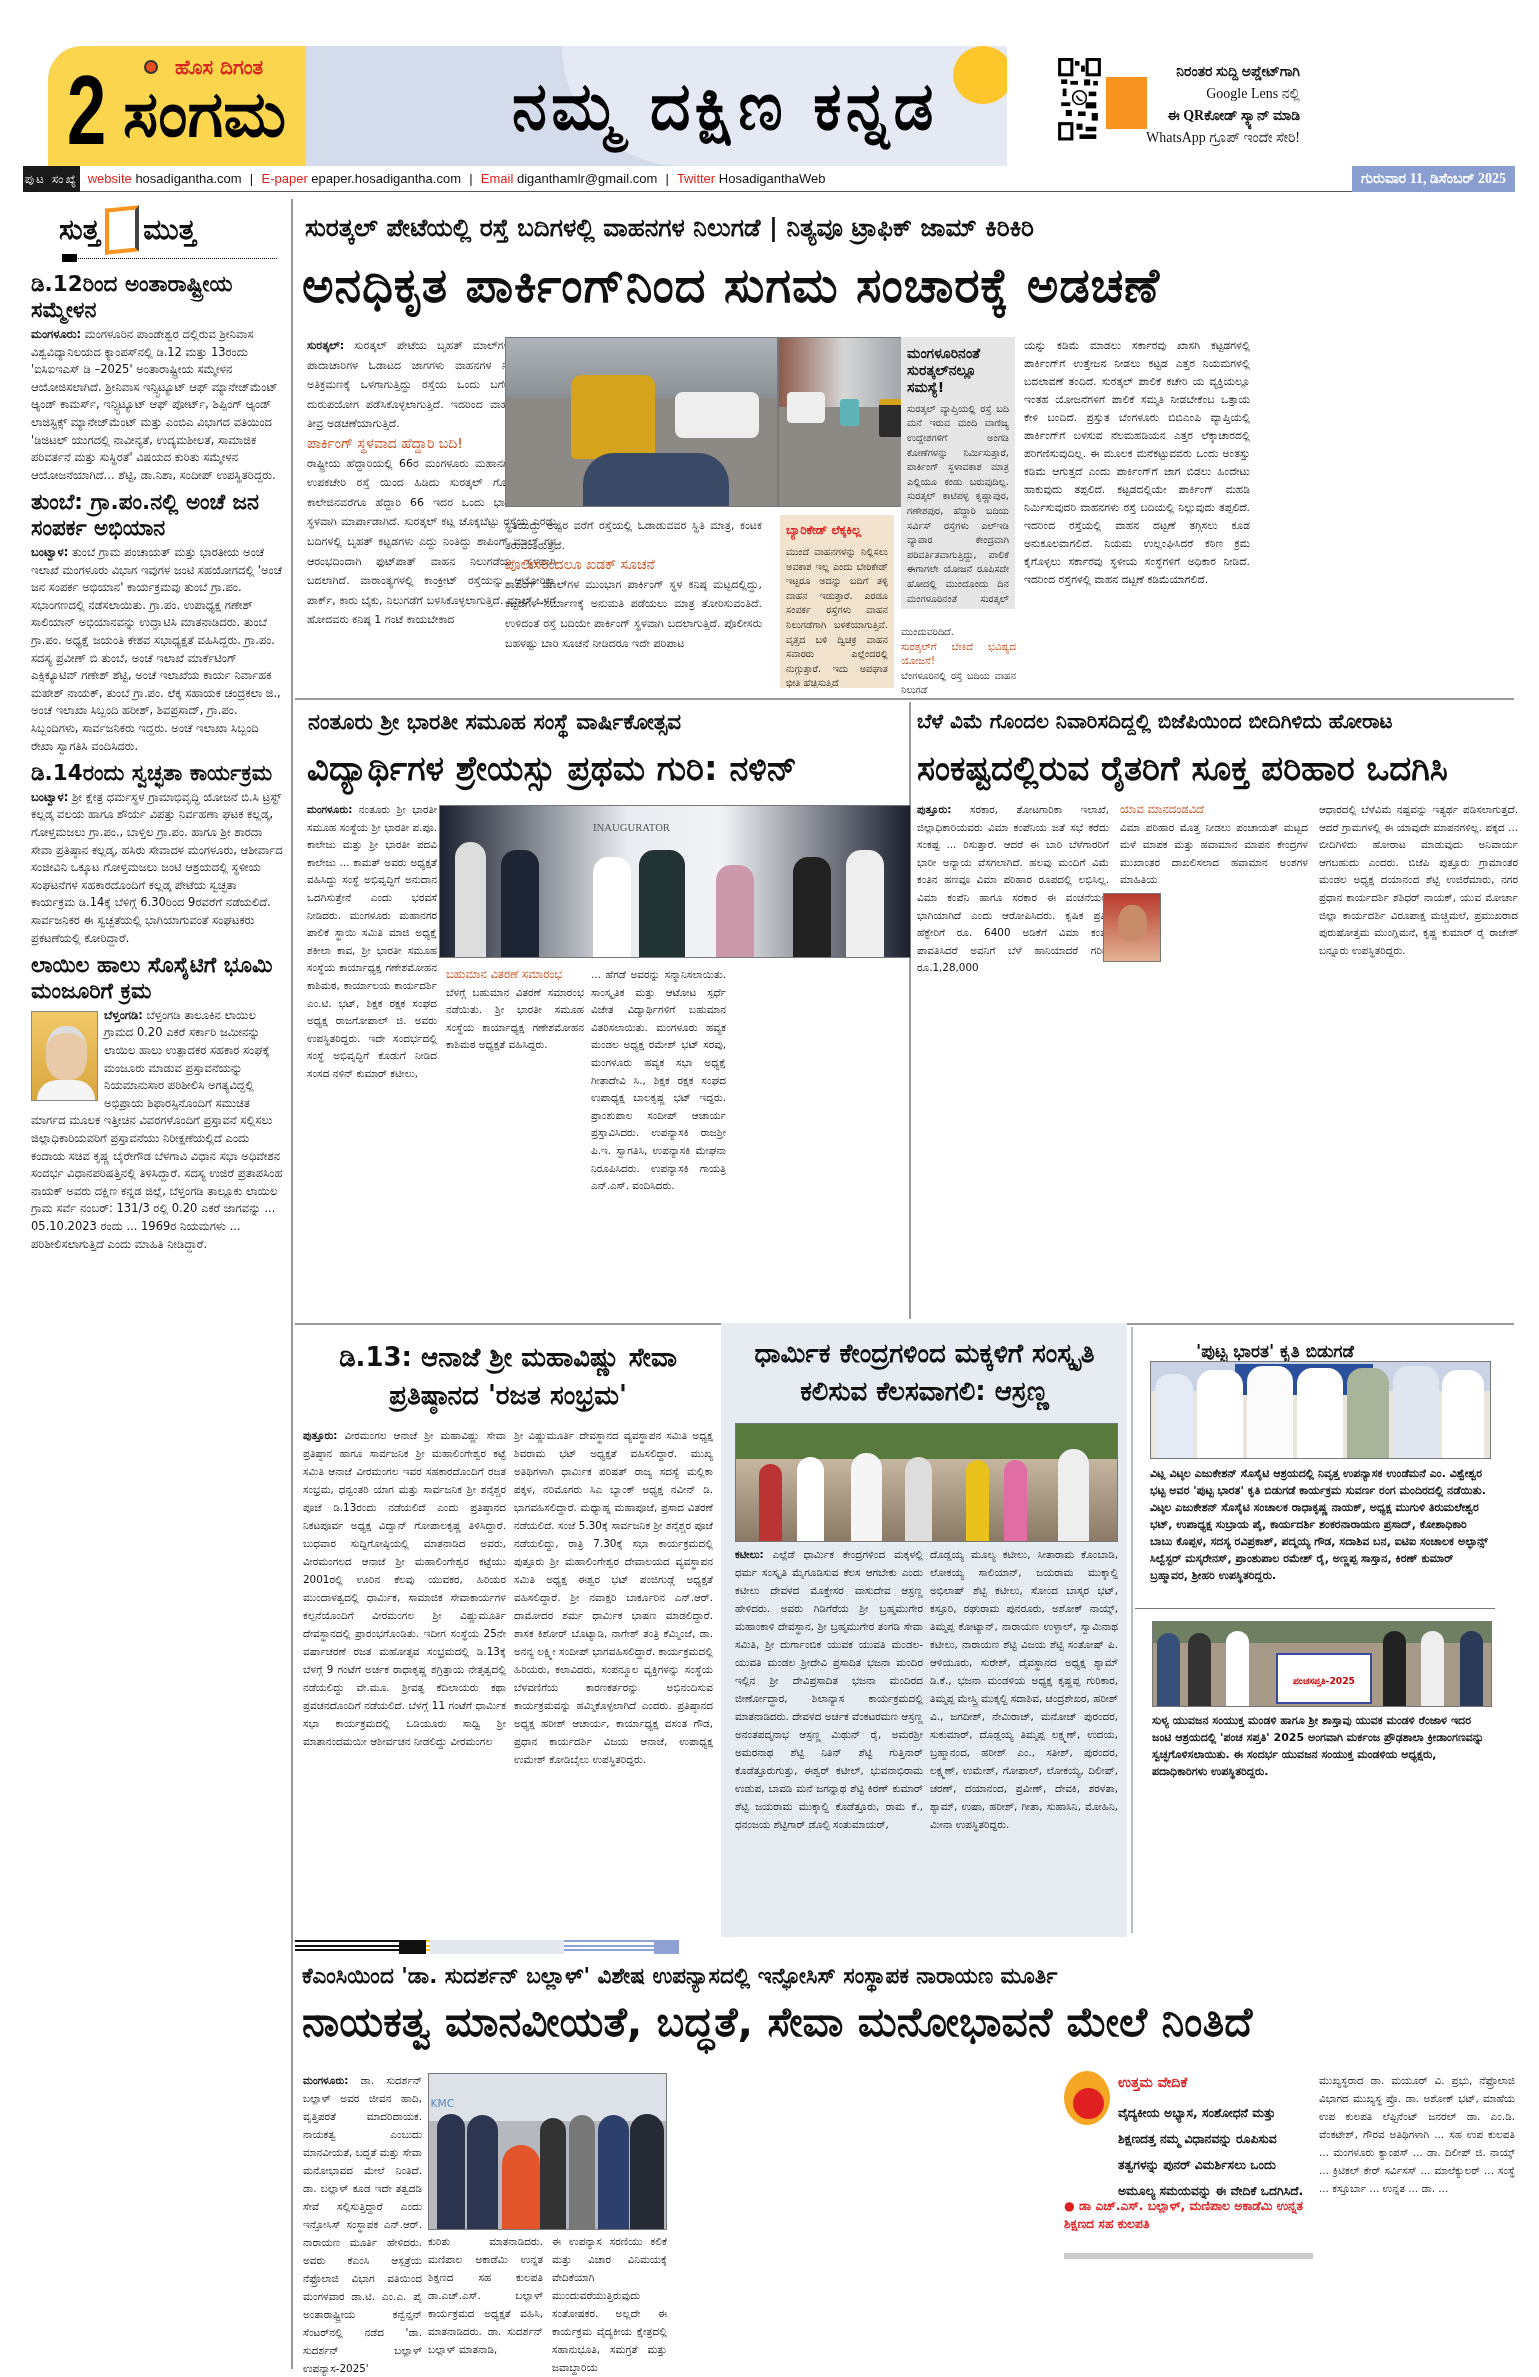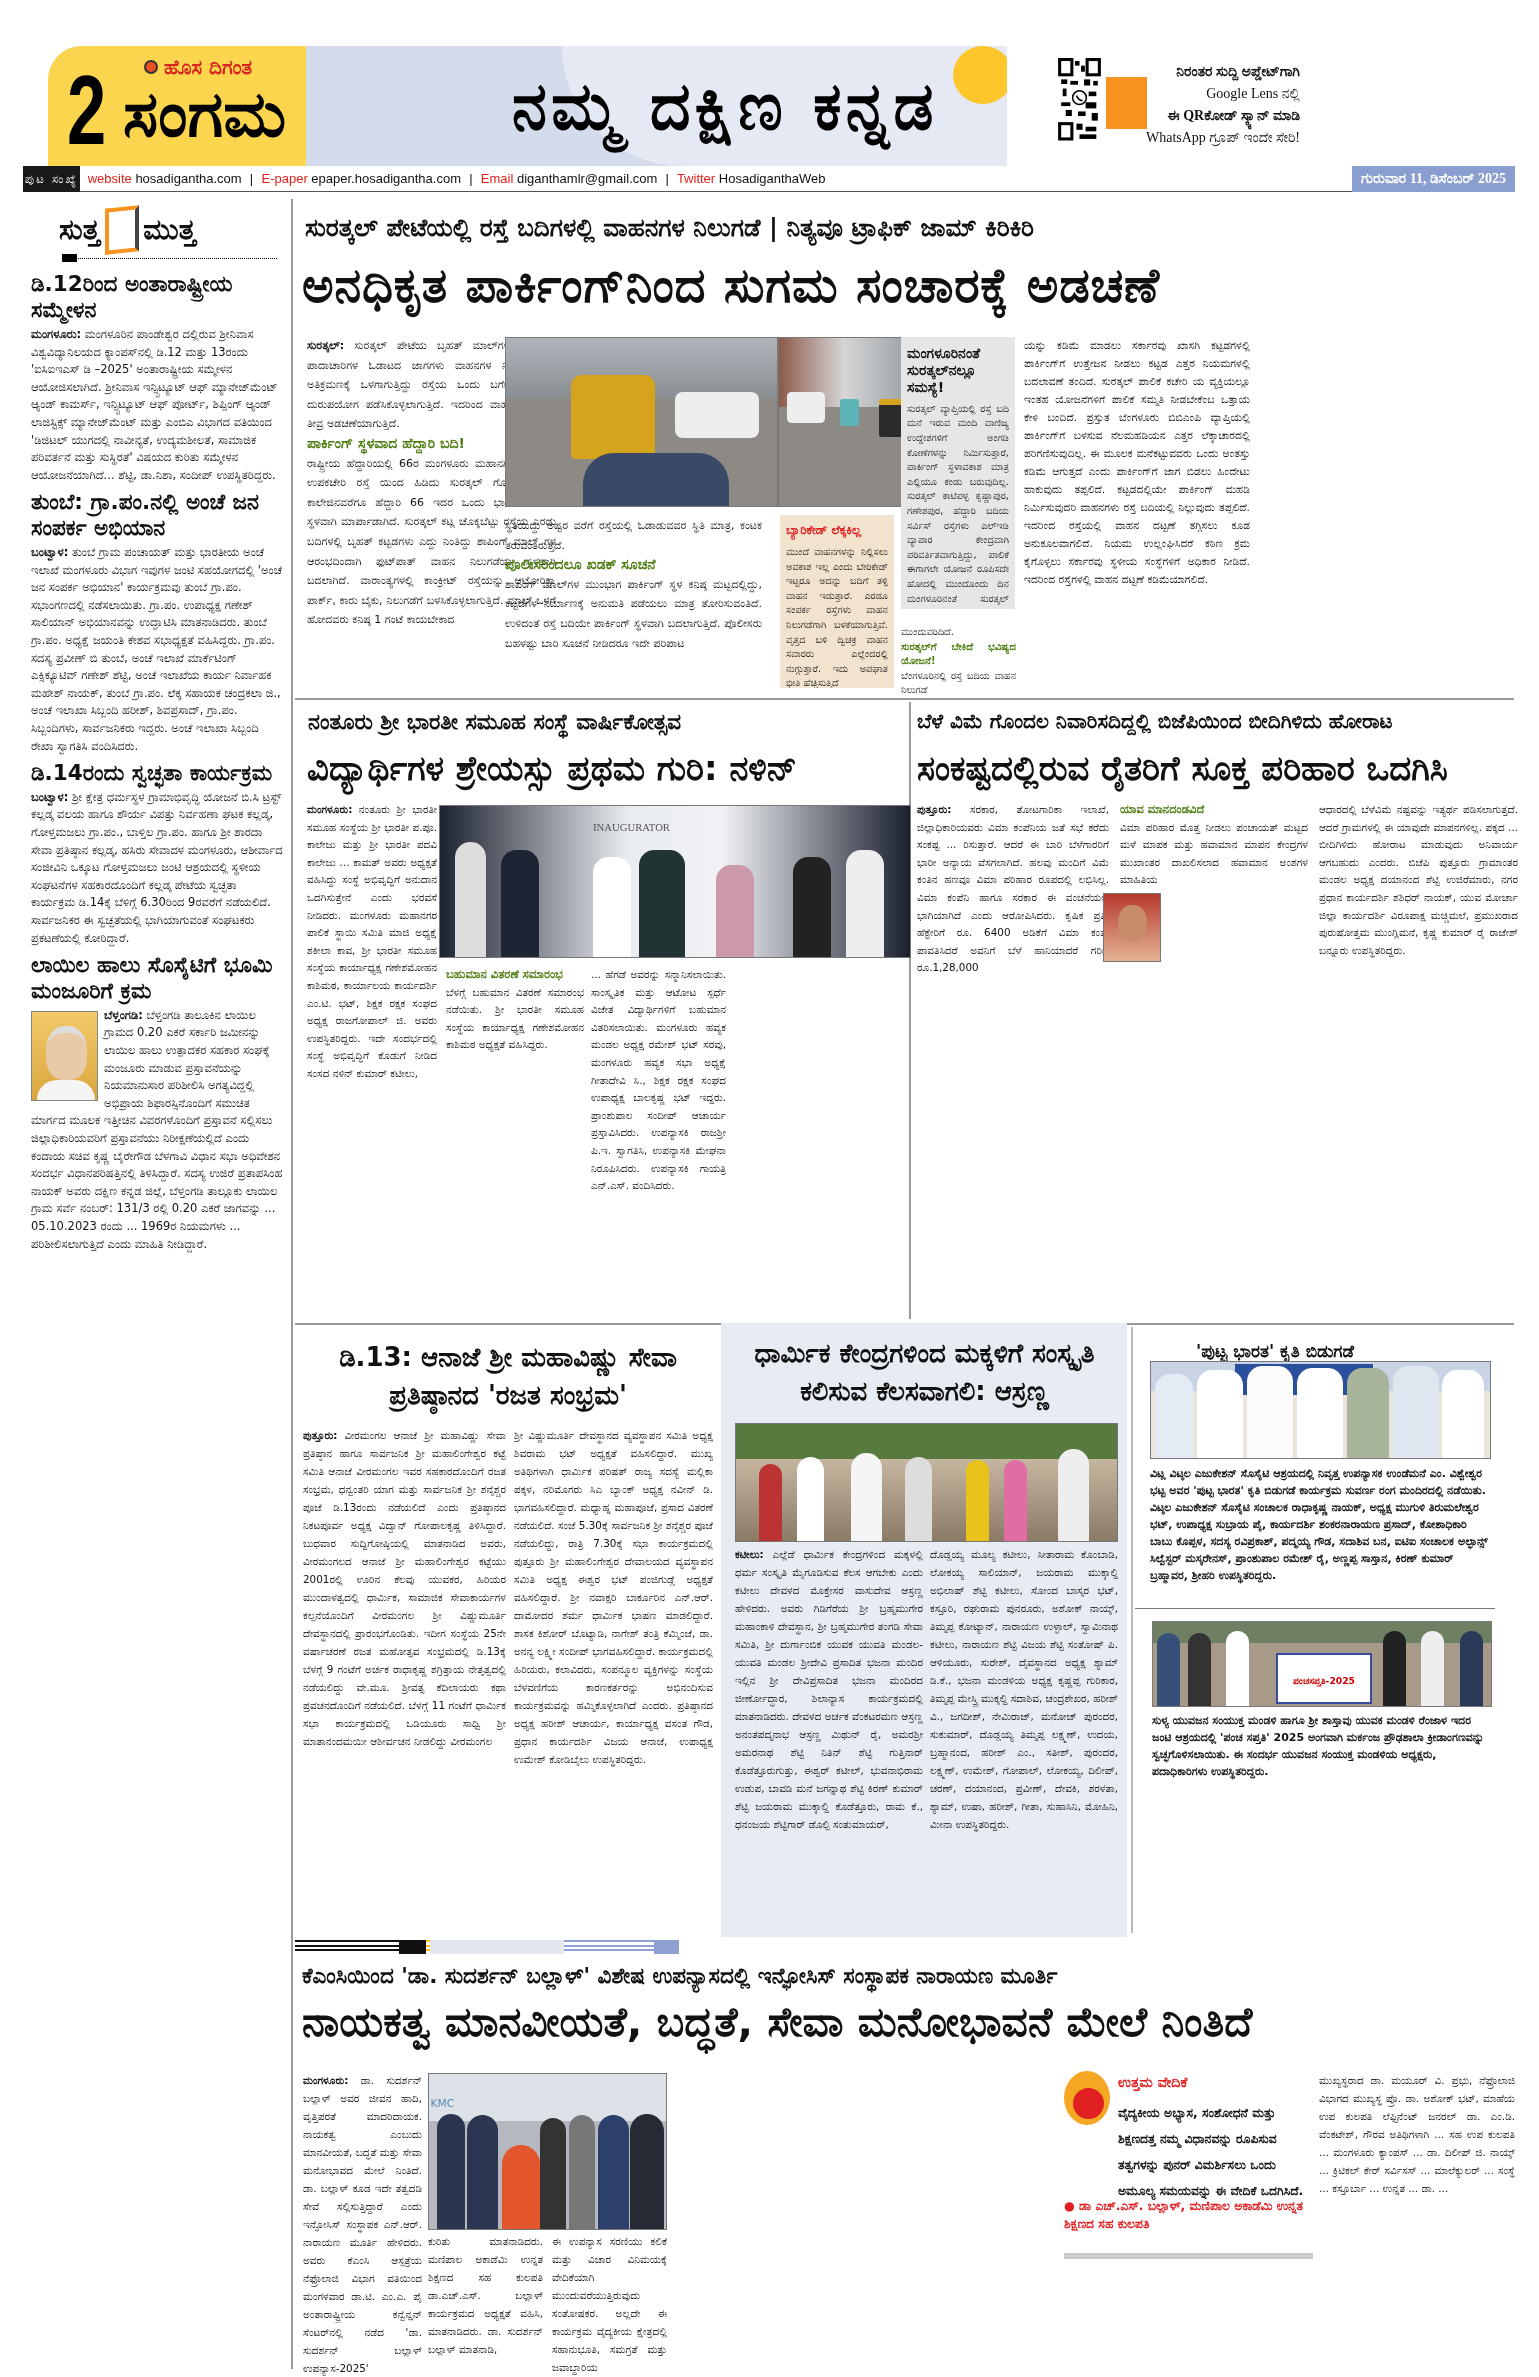--- a/index.html
+++ b/index.html
@@ -6,41 +6,41 @@
 html,body{width:1540px;height:2377px;background:#fff;overflow:hidden}
 body{font-family:"DejaVu Sans",sans-serif;color:#111;position:relative}
 .abs{position:absolute}
 
 #mast{left:48px;top:46px;width:1446px;height:120px;background:#d4dbeb;border-radius:34px 0 0 0;overflow:hidden}
 #mast .yellow{left:0;top:0;width:258px;height:120px;background:#fbd54d}
 #mast .curve{left:514px;top:0;width:537px;height:120px;background:#e4e9f4;border-radius:0 0 0 230px}
 #mast .sun{left:905px;top:0;width:60px;height:58px;background:#fdc72c;border-radius:50%}
 #mast .white{left:959px;top:0;width:491px;height:120px;background:#fff}
 #page-num{left:67px;top:61px;font-family:"Liberation Sans",sans-serif;font-weight:bold;font-size:98px;line-height:1;color:#000;letter-spacing:-3.1px;transform:scaleX(0.72);transform-origin:left top}
-#brand-small{left:144px;top:55px;font-size:20px;font-weight:bold;color:#d7261e;display:flex;align-items:center;gap:6px}
+#brand-small{left:144px;top:55px;font-size:20px;font-weight:bold;color:#d7261e;display:flex;align-items:center;gap:17px}
 #brand-small .logo{width:14px;height:14px;border-radius:50%;background:#e8511f;border:2.3px solid #333}
 #section-name{left:123px;top:83px;font-size:63px;font-weight:900;color:#000;line-height:1;transform:scaleX(1.05);transform-origin:left top}
 #page-title{left:512px;top:73px;font-family:"DejaVu Serif",serif;font-size:66px;font-weight:bold;color:#000;line-height:1;letter-spacing:4.6px;transform:scaleX(0.95);transform-origin:left top}
 #qr-text{left:932px;top:61px;width:368px;text-align:right;font-family:"Liberation Serif",serif;font-size:14px;line-height:22px;color:#111}
 #qr-text div:nth-child(odd){font-weight:bold}
 #orange-sq{left:1106px;top:77px;width:41px;height:52px;background:#f7931e}
 
 #subbar{left:23px;top:166px;width:1492px;height:26px;border-bottom:1.5px solid #555;display:flex;align-items:center}
 #edition{width:57px;height:26px;background:#1a1a1a;color:#fff;font-size:11.5px;display:flex;align-items:center;justify-content:center;letter-spacing:2.3px}
 #links{padding-left:7.7px;font-family:"Liberation Sans",sans-serif;font-size:13px;color:#111;white-space:nowrap;flex:1}
 #links .lbl{color:#e0201b}
 #links .sep{margin:0 4.6px}
 #date{width:163px;height:26px;background:#8a9fd0;color:#fff;font-family:"Liberation Serif",serif;font-weight:bold;font-size:14px;display:flex;align-items:center;justify-content:center}
 
 .vrule{width:1.5px;background:#999}
 .hrule{height:1.5px;background:#999}
 .body{font-size:11.5px;line-height:19px;color:#111;text-align:justify}
 .body b{font-weight:900}
 .photo{border:0.8px solid #777;overflow:hidden}
-.sub{font-weight:700;font-size:14px;color:#4d7c0f}
+.sub{font-weight:400;font-size:14px;color:#c2410c}
 
 #leftcol{left:31px;top:207px;width:253px}
 #sutta{display:flex;align-items:center;gap:4.6px;font-size:28px;font-weight:bold;padding-left:28px;height:46px}
 #sutta .win{width:34px;height:46px;border:4.6px solid #f7931e;border-right-color:#444;transform:skewY(-6deg)}
 #dots{border-top:1.5px dotted #000;margin:4.6px 0 7.7px 31px;width:215px;position:relative}
 #dots::before{content:"";position:absolute;left:0;top:-4.6px;width:15.3px;height:7.7px;background:#000}
 .lhead{font-size:21.5px;font-weight:900;line-height:26px;margin:4.6px 0 3.1px}
 .lbody{font-size:11.5px;line-height:17.6px}
 .portrait{float:left;width:67px;height:90px;margin:4.6px 6.1px 3.1px 0;background:linear-gradient(#f2c969,#d9a63e);position:relative;border:0.8px solid #888}
 .portrait .face{position:absolute;left:14px;top:14px;width:41px;height:54px;background:#e8c9a8;border-radius:45% 45% 40% 40%;border-top:7.7px solid #ddd}

